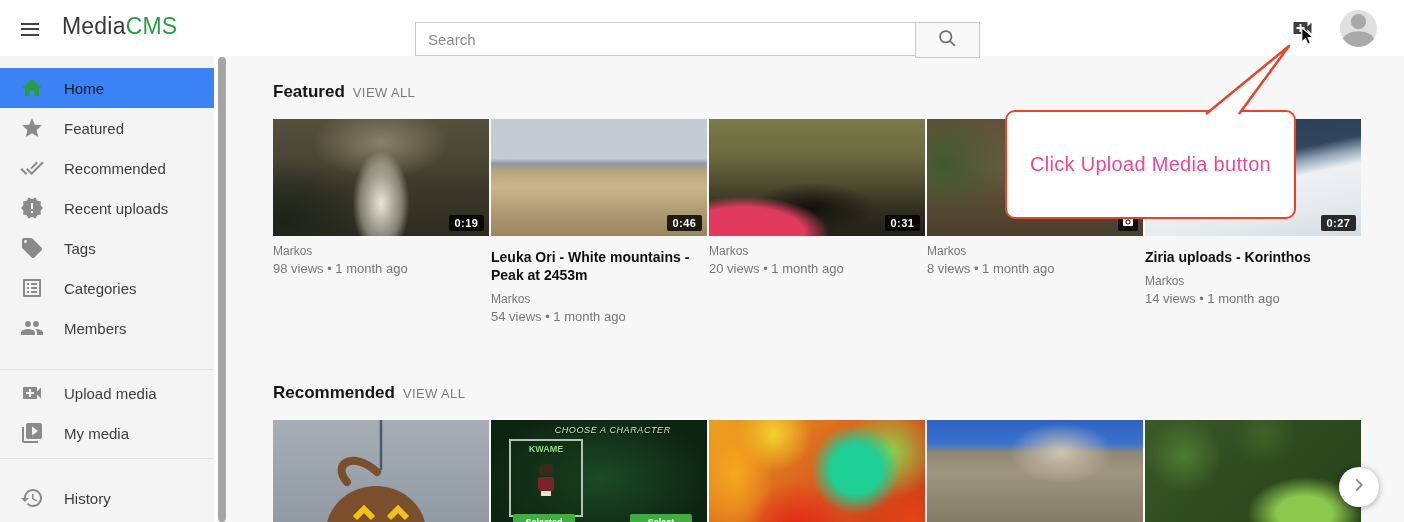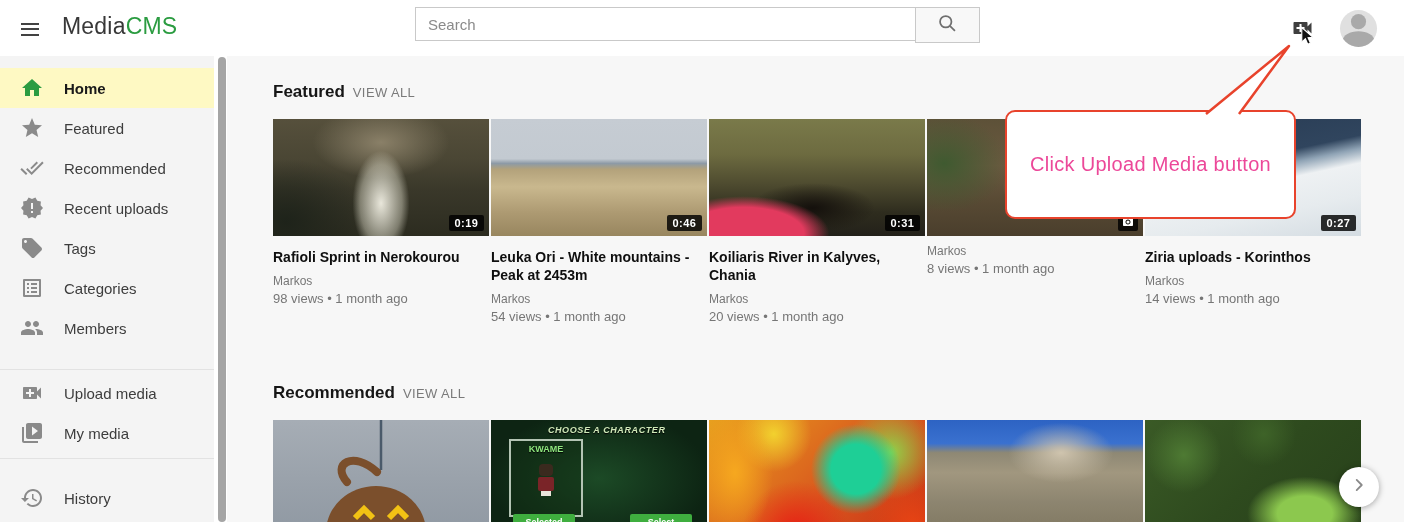--- a/index.html
+++ b/index.html
@@ -7,37 +7,37 @@
     width:1404px;height:522px;position:relative;overflow:hidden;
     background:#ffffff;font-family:"Liberation Sans",sans-serif;
     -webkit-font-smoothing:antialiased;
   }
   
   .header{position:absolute;left:0;top:0;width:1404px;height:56px;background:#fff;z-index:30;}
   .hamburger{position:absolute;left:16px;top:17px;width:24px;height:22px;cursor:pointer;padding:2px;}
   .hamburger span{display:block;width:18px;height:2px;background:#424242;margin:3.5px 3px;}
   .logo{position:absolute;left:62px;top:13px;font-size:23px;color:#383838;cursor:pointer;letter-spacing:.2px;}
   .logo .accent{color:#2b9c41;}
-  .search-wrap{position:absolute;left:415px;top:7px;width:565px;height:34px;display:flex;}
+  .search-wrap{position:absolute;left:415px;top:22px;width:565px;height:34px;display:flex;}
   .search-input{flex:1;height:32px;border:1px solid #c9c9c9;border-right:none;padding:0 12px;
     font-size:15px;color:#555;outline:none;font-family:"Liberation Sans",sans-serif;background:#fff;}
   .search-input::placeholder{color:#8a8a8a;}
   .search-btn{width:63px;height:34px;border:1px solid #c9c9c9;background:#f8f8f8;cursor:pointer;
     display:flex;align-items:center;justify-content:center;}
   .upload-btn{position:absolute;left:1289px;top:16px;width:27px;height:24px;cursor:pointer;}
   .avatar{position:absolute;left:1340px;top:10px;width:37px;height:37px;border-radius:50%;
     background:#e0e0e0;overflow:hidden;cursor:pointer;}
   .cursor-icon{position:absolute;left:1297px;top:26px;z-index:50;}
   
   .sidebar{position:absolute;left:0;top:56px;width:214px;bottom:0;background:#f4f4f4;padding-top:12px;z-index:10;}
   .side-item{height:40px;display:flex;align-items:center;padding-left:20px;cursor:pointer;
     font-size:15px;color:#3d3d3d;}
   .side-item .ic{width:24px;height:24px;margin-right:20px;flex:0 0 24px;}
   .side-item .ic svg{width:24px;height:24px;fill:#8a8a8a;}
-  .side-item.active{background:#fef9c3;color:#1a1a1a;font-weight:bold;}
+  .side-item.active{background:#3b82f6;color:#1a1a1a;font-weight:normal;}
   .side-item.active .ic svg{fill:#2b9c41;}
   .divider{height:1px;background:#e2e2e2;}
   .divider-a{margin:21px 0 3px 0;}
   .divider-b{margin:5px 0 19px 0;}
   .scroll-strip{position:absolute;left:214px;top:56px;width:13px;bottom:0;background:#ffffff;z-index:11;}
   .scroll-thumb{position:absolute;left:4px;top:1px;width:8px;height:465px;background:#a5a5a5;border-radius:4px;cursor:pointer;}
   
   .main{position:absolute;left:227px;top:56px;right:0;bottom:0;background:#f7f7f7;overflow:hidden;z-index:5;}
   .section{position:absolute;left:46px;width:1090px;}
   .sec-featured{top:26px;}
@@ -86,21 +86,21 @@
     linear-gradient(135deg,#e8a01e,#d8541e 60%,#c83214);}
   .th-r4{background:
     radial-gradient(ellipse 70px 40px at 62% 28%, #cfc4ae, rgba(0,0,0,0) 75%),
     linear-gradient(180deg,#2d63c3 0%,#3a71cf 20%,#8e8874 28%,#a1977f 45%,#8d8570 70%,#7e765f 100%);}
   .th-r5{background:
     radial-gradient(ellipse 72px 46px at 74% 80%, #8cc84e 38%, rgba(0,0,0,0) 80%),
     radial-gradient(circle 42px at 18% 30%, #4e7a33, rgba(0,0,0,0) 90%),
     radial-gradient(circle 36px at 55% 12%, #3e6328, rgba(0,0,0,0) 90%),
     linear-gradient(135deg,#3a5a26 0%,#2e4a1e 50%,#27401a 100%);}
   
-  .g-title{position:absolute;top:5px;left:8px;width:100%;text-align:center;font-size:9px;font-weight:bold;
+  .g-title{position:absolute;top:5px;left:14px;width:100%;text-align:center;font-size:9px;font-weight:normal;
     font-style:italic;color:#cfe8b8;letter-spacing:.6px;text-shadow:0 1px 1px #000;}
   .g-panel{position:absolute;top:19px;width:70px;height:74px;border:2px solid #b4c4b4;background:rgba(18,46,20,.45);}
   .g-panel-l{left:18px;} .g-panel-r{left:135px;}
   .g-name{margin-top:3px;text-align:center;font-size:9px;font-weight:bold;color:#8fe87f;text-shadow:0 1px 1px #000;}
   .g-sprite{width:18px;height:32px;margin:10px auto 0 auto;}
   .g-head{width:14px;height:12px;border-radius:4px;margin:0 auto;}
   .g-body{width:16px;height:14px;margin:1px auto 0 auto;border-radius:2px;}
   .g-legs{width:10px;height:5px;margin:0 auto;background:#e8e4da;}
   .kwame .g-head{background:#3a2a1e;} .kwame .g-body{background:#7a2428;}
   .yaa .g-head{background:#e8cf7a;} .yaa .g-body{background:#c42430;}
@@ -246,39 +246,37 @@
     <div class="section-head">
       <span class="section-title">Featured</span>
       <span class="view-all">VIEW ALL</span>
     </div>
     <div class="cards">
 
       <div class="card">
         <div class="thumb th-f1">
           <span class="badge">0:19</span>
         </div>
-        <div class="m-title">Rafioli Sprint in Nerokourou</div>
         <div class="m-author">Markos</div>
         <div class="m-meta">98 views • 1 month ago</div>
       </div>
 
       <div class="card">
         <div class="thumb th-f2">
           <span class="badge">0:46</span>
         </div>
         <div class="m-title">Leuka Ori - White mountains - Peak at 2453m</div>
         <div class="m-author">Markos</div>
         <div class="m-meta">54 views • 1 month ago</div>
       </div>
 
       <div class="card">
         <div class="thumb th-f3">
           <span class="badge">0:31</span>
         </div>
-        <div class="m-title">Koiliaris River in Kalyves, Chania</div>
         <div class="m-author">Markos</div>
         <div class="m-meta">20 views • 1 month ago</div>
       </div>
 
       <div class="card">
         <div class="thumb th-f4">
           <span class="badge badge-cam">
             <svg viewBox="0 0 24 24">
                 <path d="M9 2L7.17 4H4c-1.1 0-2 .9-2 2v12c0 1.1.9 2 2 2h16c1.1 0 2-.9 2-2V6c0-1.1-.9-2-2-2h-3.17L15 2H9zm3 15c-2.76 0-5-2.24-5-5s2.24-5 5-5 5 2.24 5 5-2.24 5-5 5zm0-8.2a3.2 3.2 0 1 0 0 6.4 3.2 3.2 0 0 0 0-6.4z"></path>
               </svg>

